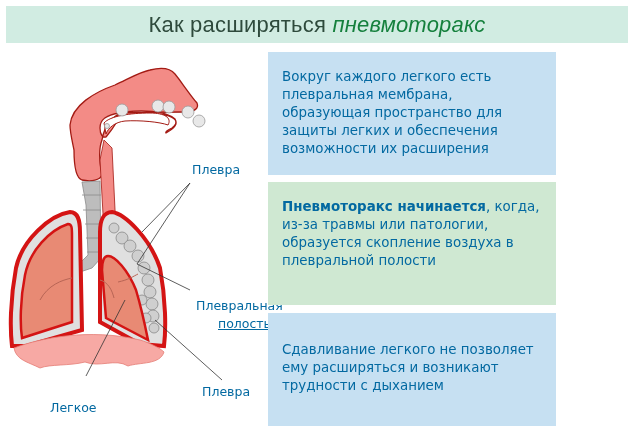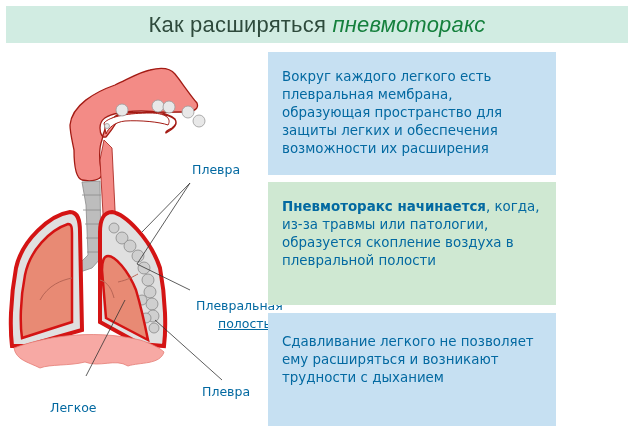--- a/index.html
+++ b/index.html
@@ -90,15 +90,15 @@
 </div>
 
 <div class="box box-blue" style="top:52px; height:123px;">
   <span>Вокруг каждого легкого есть плевральная мембрана, образующая пространство для защиты легких и обеспечения возможности их расширения</span>
 </div>
 
 <div class="box box-green" style="top:182px; height:123px; padding-top:16px;">
   <b>Пневмоторакс начинается</b><span>, когда, из-за травмы или патологии, образуется скопление воздуха в плевральной полости</span>
 </div>
 
-<div class="box box-blue" style="top:313px; height:113px; padding-top:20px;">
+<div class="box box-blue" style="top:313px; height:113px; padding-top:28px;">
   <span>Сдавливание легкого не позволяет ему расширяться и возникают трудности с дыханием</span>
 </div>
 
 </body></html>

